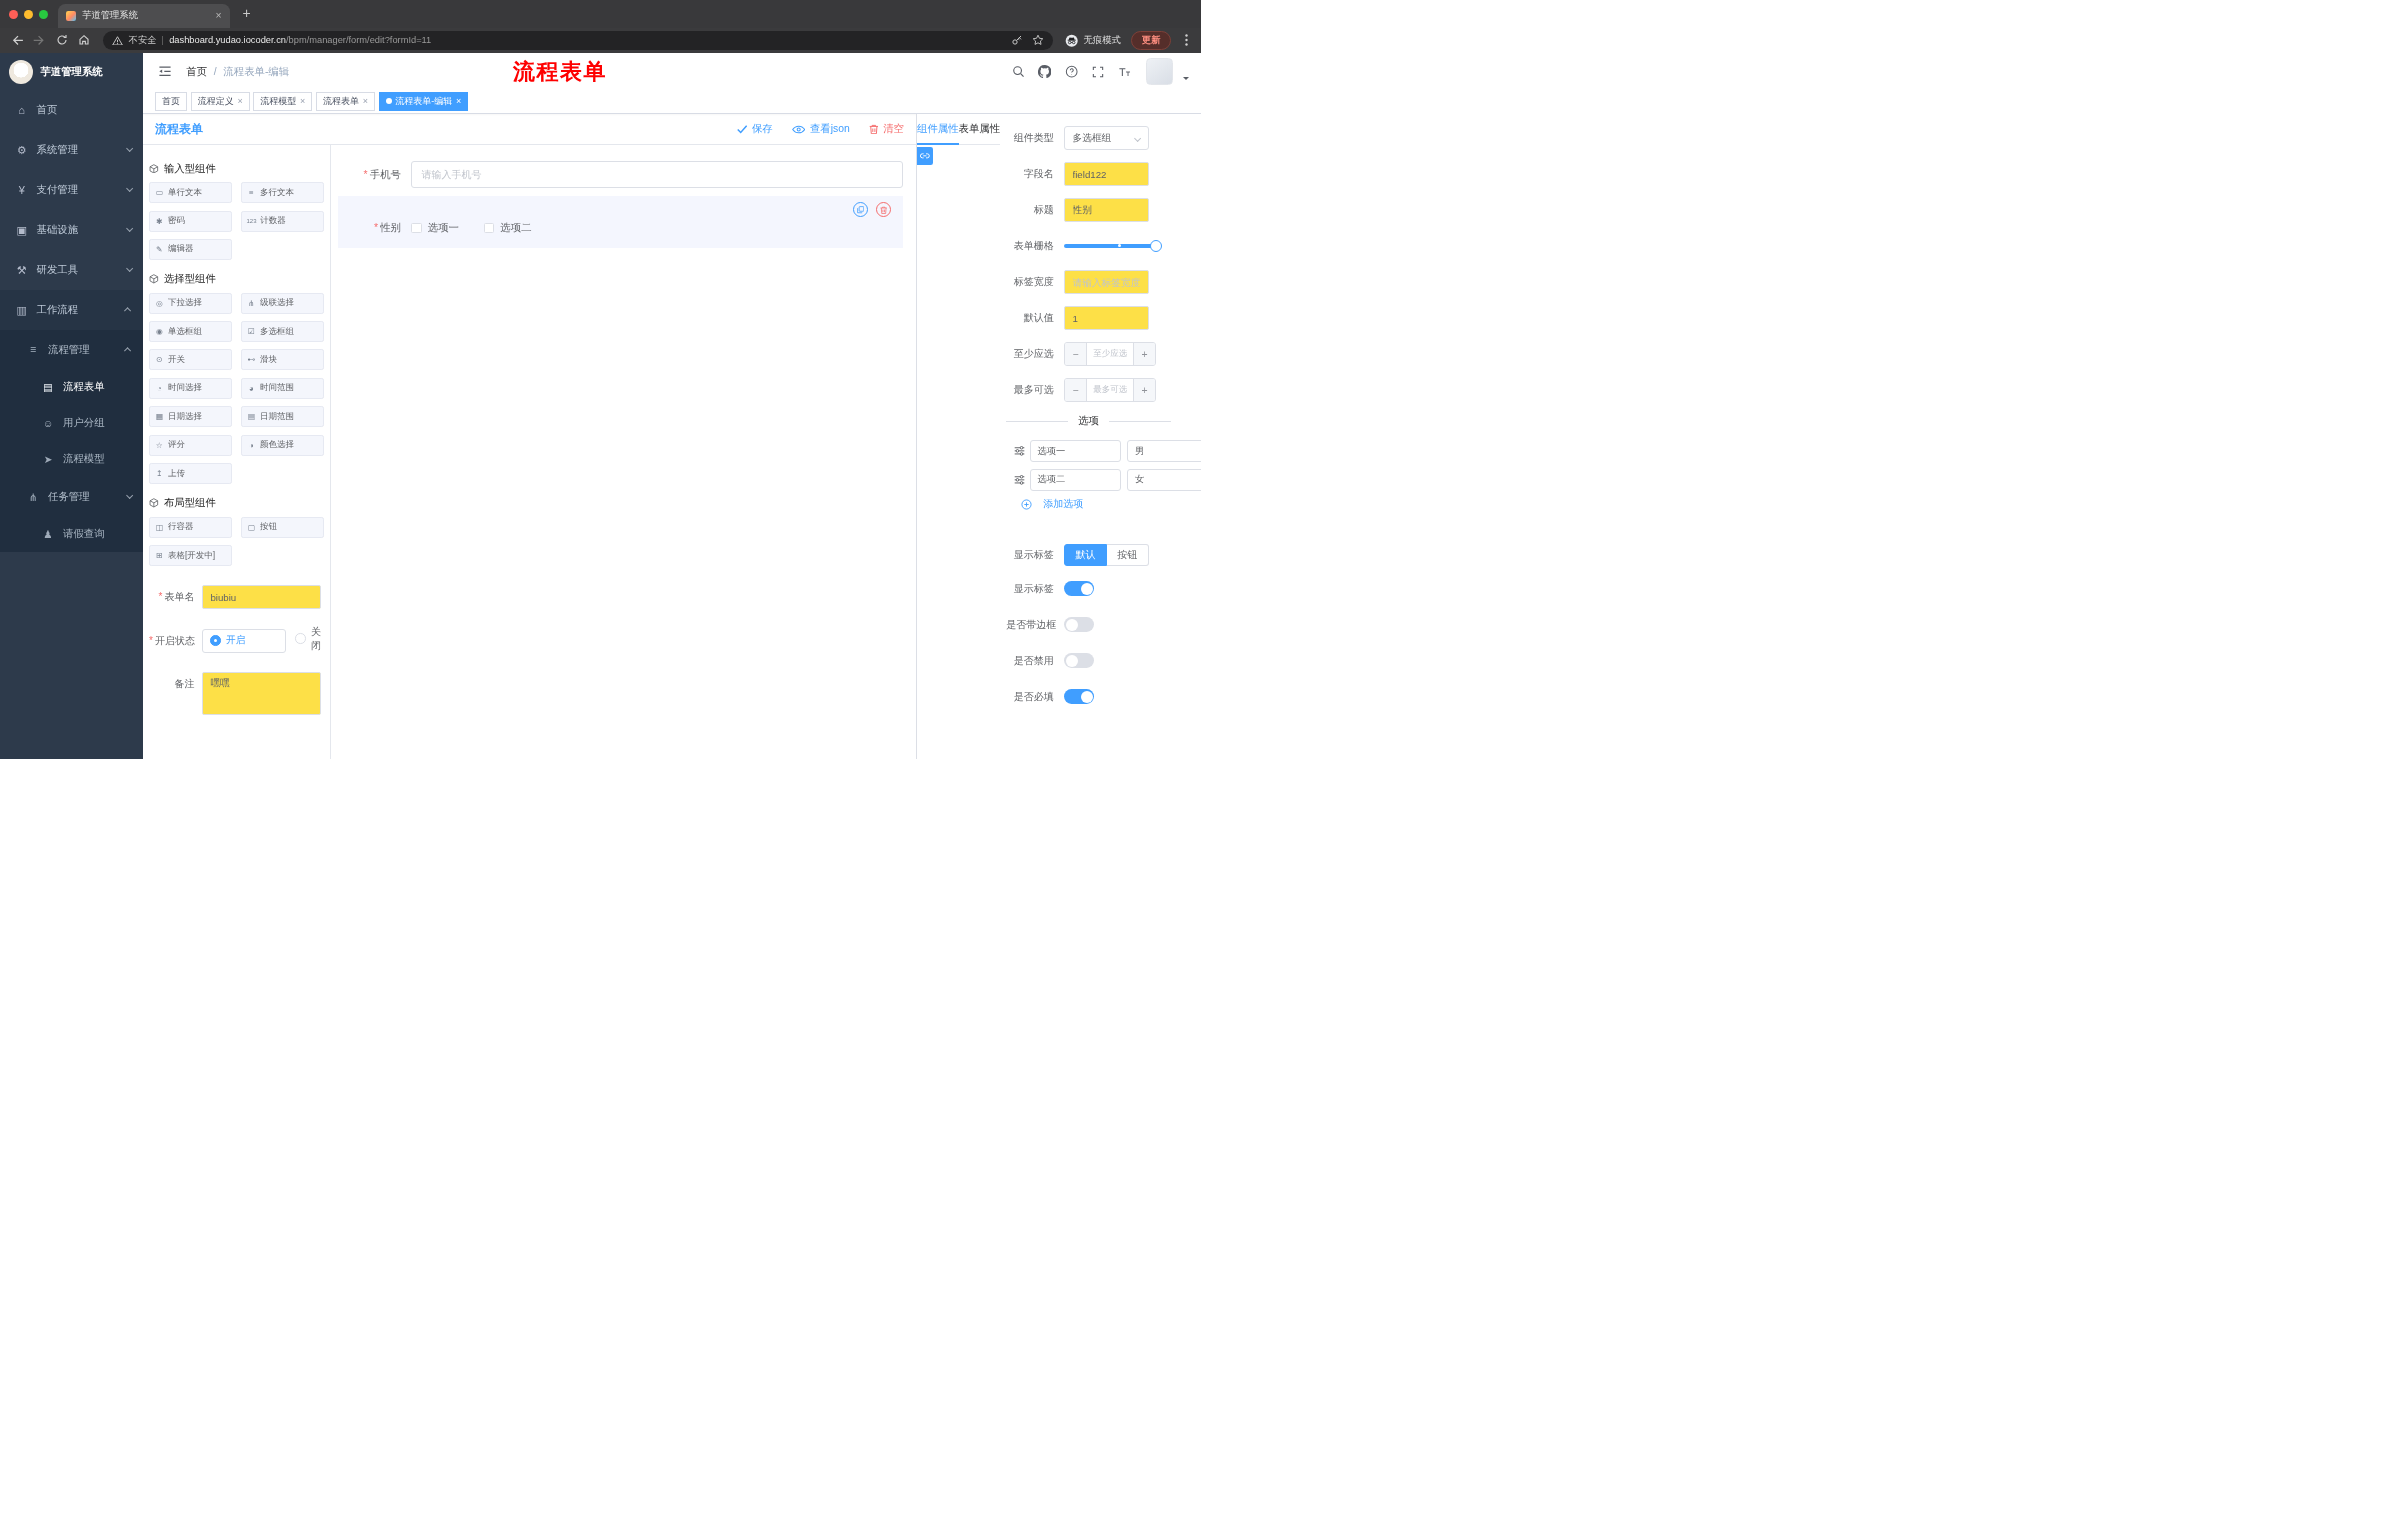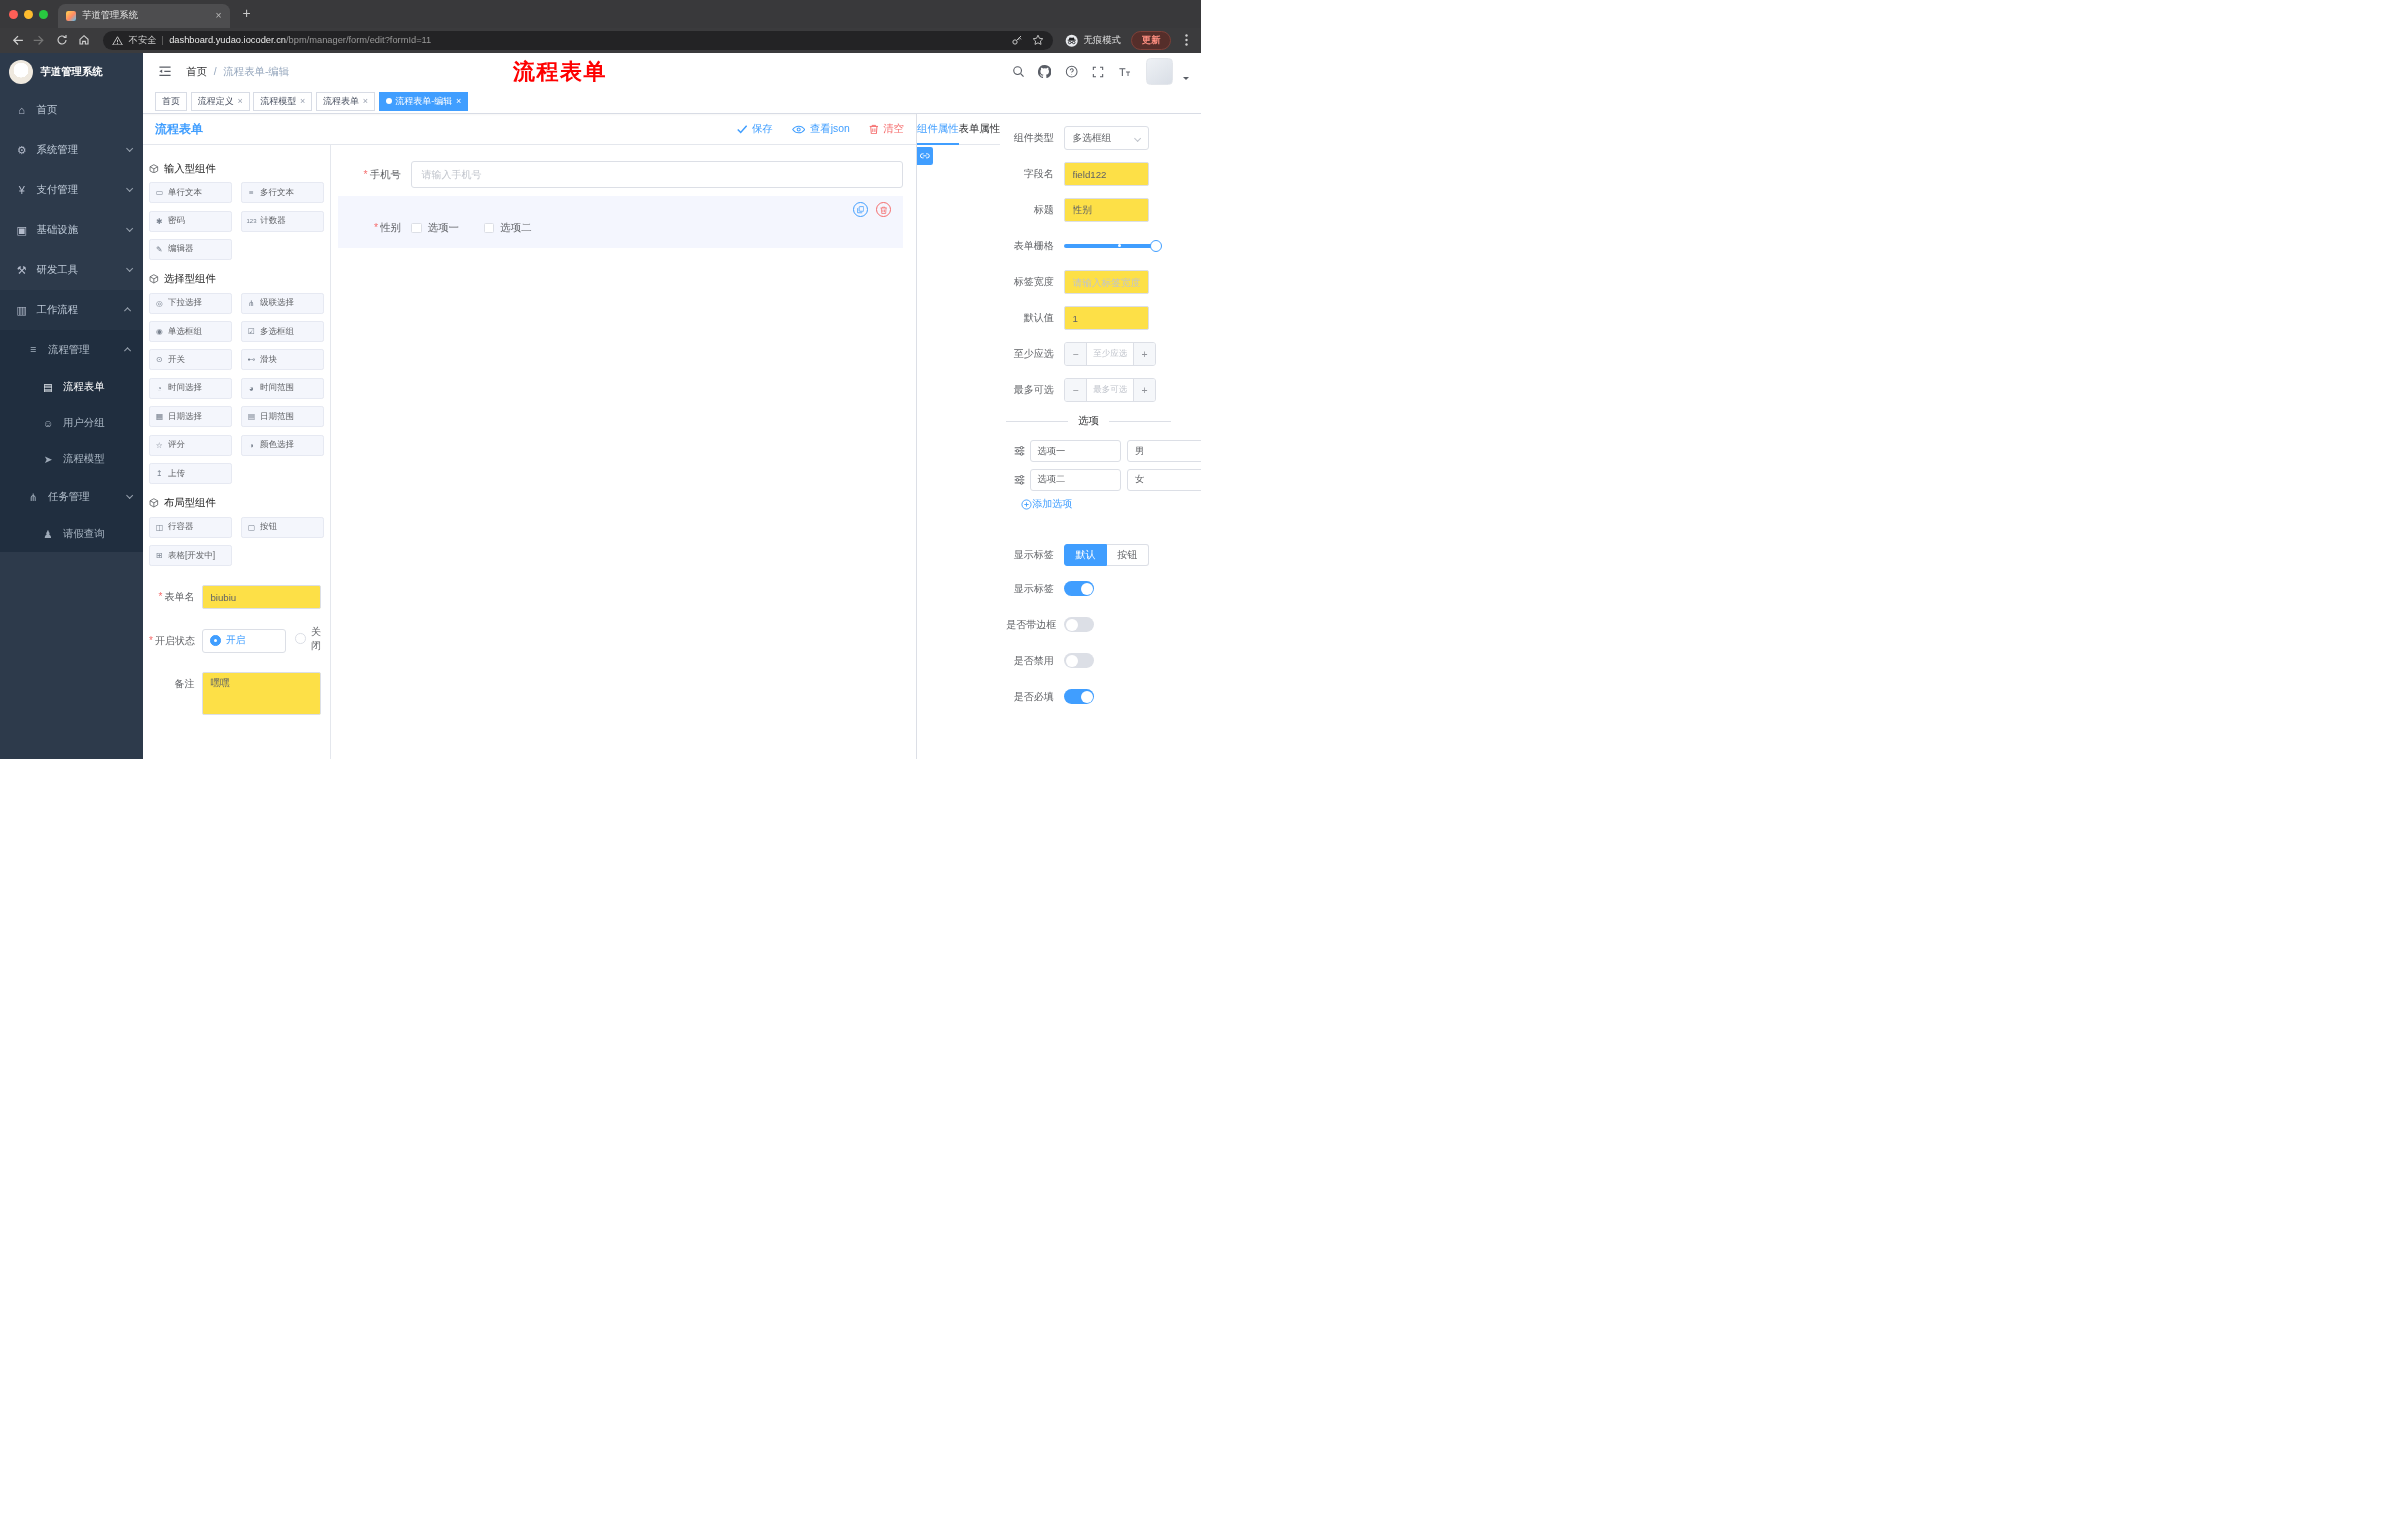--- a/index.html
+++ b/index.html
@@ -143,21 +143,21 @@
 .step-btn.plus{border-left:0.7px solid #dcdfe6;}
 .step-val{flex:1;display:flex;align-items:center;justify-content:center;font-size:8.5px;color:#c0c4cc;white-space:nowrap;overflow:hidden;}
 .pdivider{display:flex;align-items:center;margin:4.5px 0 12px;}
 .pdivider .dl{flex:1;height:0.7px;background:#dcdfe6;}
 .pdivider .dt{margin:0 10.4px;font-size:10.4px;color:#303133;}
 .opt-row{display:flex;align-items:center;margin:0 0 6.7px 7.4px;}
 .opt-inp{height:22px;border:0.7px solid #dcdfe6;border-radius:3px;padding:0 6.7px;font-size:9.3px;color:#606266;outline:none;font-family:inherit;}
 .opt-inp.k{width:91px;margin-left:5.2px;}
 .opt-inp.v{width:82px;margin-left:6.7px;}
 .rm-btn{margin-left:9.7px;display:flex;align-items:center;cursor:pointer;}
-.add-opt{display:flex;align-items:center;gap:0;color:#409eff;font-size:10px;margin:6px 0 0 15px;cursor:pointer;}
+.add-opt{display:flex;align-items:center;gap:11px;color:#409eff;font-size:10px;margin:6px 0 0 15px;cursor:pointer;}
 .style-sec{margin-top:33px;}
 .style-sec .prow{margin-bottom:15px;}
 .seg{display:flex;}
 .seg-btn{height:22px;padding:0 10.4px;border:0.7px solid #dcdfe6;font-size:10px;color:#606266;display:flex;align-items:center;background:#fff;cursor:pointer;}
 .seg-btn.first{border-radius:3px 0 0 3px;}
 .seg-btn.last{border-radius:0 3px 3px 0;border-left:none;}
 .seg-btn.active{background:#409eff;border-color:#409eff;color:#fff;}
 .toggle-row{display:flex;align-items:center;margin-bottom:21px;}
 .switch{width:30px;height:15px;border-radius:7.4px;background:#dcdfe6;position:relative;cursor:pointer;flex-shrink:0;}
 .switch::after{content:"";position:absolute;top:1.5px;left:1.5px;width:12px;height:12px;border-radius:50%;background:#fff;}

